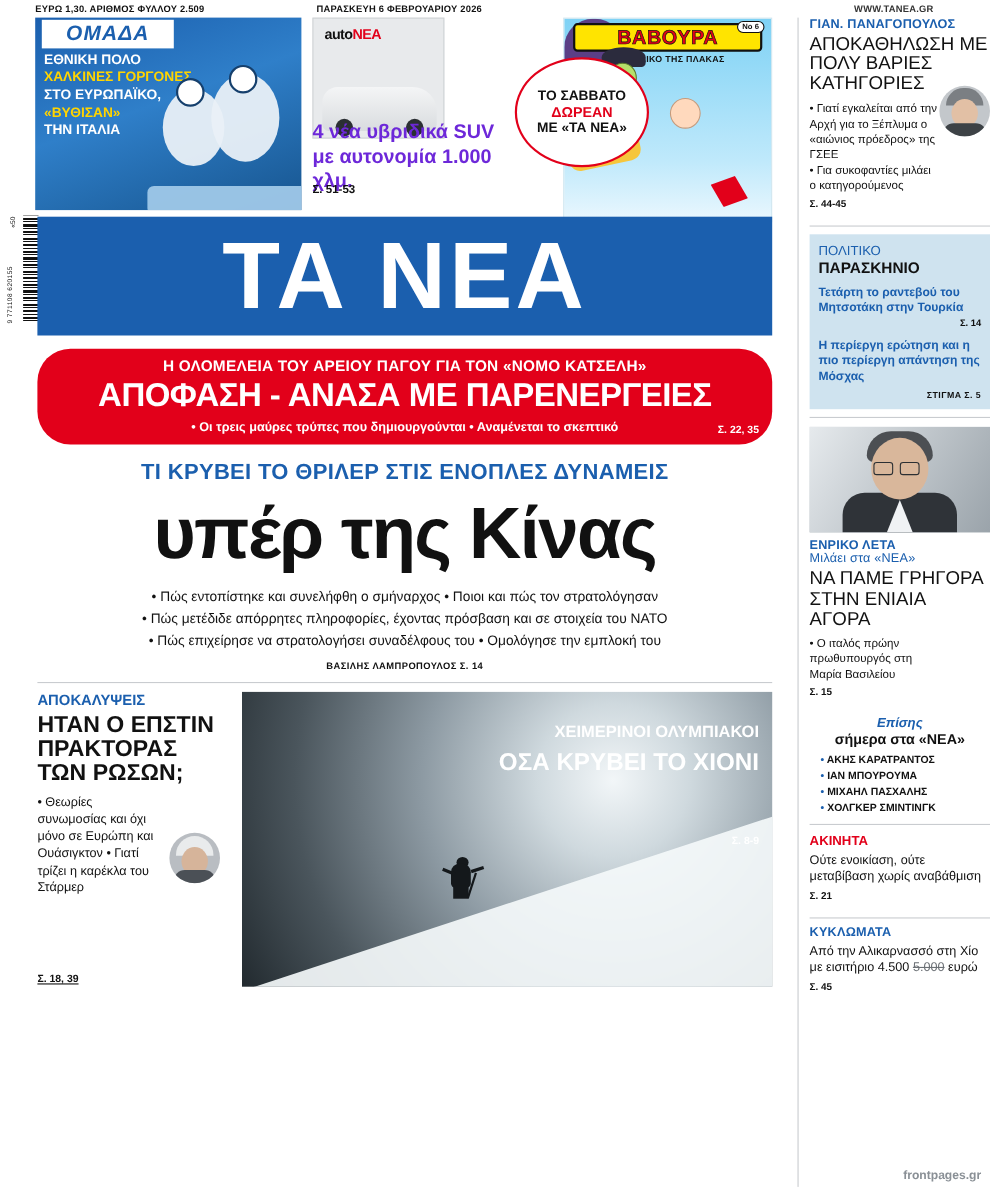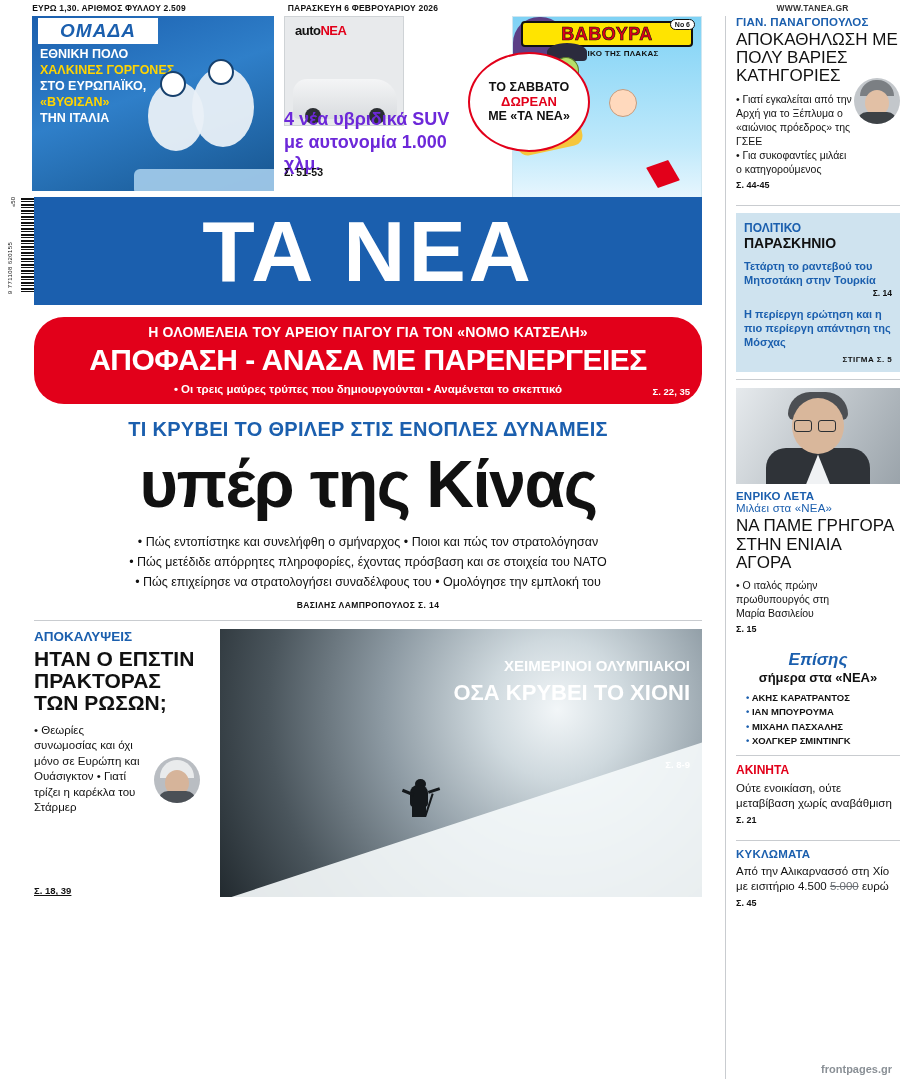--- a/index.html
+++ b/index.html
@@ -268,42 +268,42 @@
     position: absolute; right: 0; top: 62px; width: 46px; height: 46px;
     border-radius: 50%; overflow: hidden; background: #c3c7cb;
   }
   .mugshot .hair { position: absolute; left: 6px; top: 2px; width: 34px; height: 16px; background: #7b7f83; border-radius: 18px 18px 0 0; }
   .mugshot .face { position: absolute; left: 11px; top: 12px; width: 24px; height: 26px; background: #e2c0a5; border-radius: 50%; }
   .mugshot .body { position: absolute; left: 3px; bottom: 0; width: 40px; height: 12px; background: #3d4246; border-radius: 10px 10px 0 0; }
 
   .politiko {
     background: #cfe3ef; padding: 8px; margin-top: 2px;
   }
-  .politiko .t1 { color: #1b5fae; font-size: 12px; font-weight: bold; }
+  .politiko .t1 { color: #1b5fae; font-size: 12px; font-weight: normal; }
   .politiko .t2 { color: #111; font-size: 14px; font-weight: bold; }
   .politiko .it { font-size: 11px; line-height: 1.3; margin-top: 8px; color: #111; }
   .politiko .it .bl { color: #1b5fae; font-weight: bold; }
   .politiko .pg { font-size: 8.5px; font-weight: bold; text-align: right; }
   .politiko .stig { font-size: 8px; font-weight: bold; text-align: right; margin-top: 6px; letter-spacing: .4px; }
 
   .leta-photo {
     width: 165px; height: 96px; margin-top: 8px;
     background: linear-gradient(#d7dde2,#aeb6bc); position: relative; overflow: hidden;
   }
   .leta-photo .bg { position: absolute; inset: 0; background: linear-gradient(120deg,#e6eaed,#9aa3aa); }
   .leta-photo .head { position: absolute; left: 56px; top: 10px; width: 52px; height: 56px; background: #d9b79b; border-radius: 50%; }
   .leta-photo .hair { position: absolute; left: 52px; top: 4px; width: 60px; height: 28px; background: #4c4f53; border-radius: 30px 30px 8px 8px; }
   .leta-photo .glass1, .leta-photo .glass2 { position: absolute; top: 32px; width: 18px; height: 12px; border: 1.5px solid #2b2f33; border-radius: 3px; }
   .leta-photo .glass1 { left: 58px; }
   .leta-photo .glass2 { left: 82px; }
   .leta-photo .suit { position: absolute; left: 30px; bottom: 0; width: 104px; height: 36px; background: #2f3338; border-radius: 20px 20px 0 0; }
   .leta-photo .shirt { position: absolute; left: 70px; bottom: 0; width: 24px; height: 30px; background: #f0f2f4; clip-path: polygon(50% 0,100% 100%,0 100%); }
 
   .epishs { text-align: center; margin-top: 8px; }
-  .epishs .e1 { color: #1b5fae; font-size: 17px; font-weight: bold; font-style: italic; }
+  .epishs .e1 { color: #1b5fae; font-size: 12px; font-weight: bold; font-style: italic; }
   .epishs .e2 { color: #111; font-size: 13px; font-weight: bold; }
   .names { margin-top: 6px; font-size: 9.5px; font-weight: bold; line-height: 1.5; }
   .names .b { color: #1b5fae; }
 
   .akinita .rl-h2 { color: #e2001a; font-size: 12px; font-weight: bold; }
   .akinita .txt { font-size: 11.5px; line-height: 1.3; margin-top: 4px; }
 
   .watermark {
     position: absolute; right: 8px; bottom: 4px; font-size: 11px; font-weight: bold;
     color: #8a9096;

